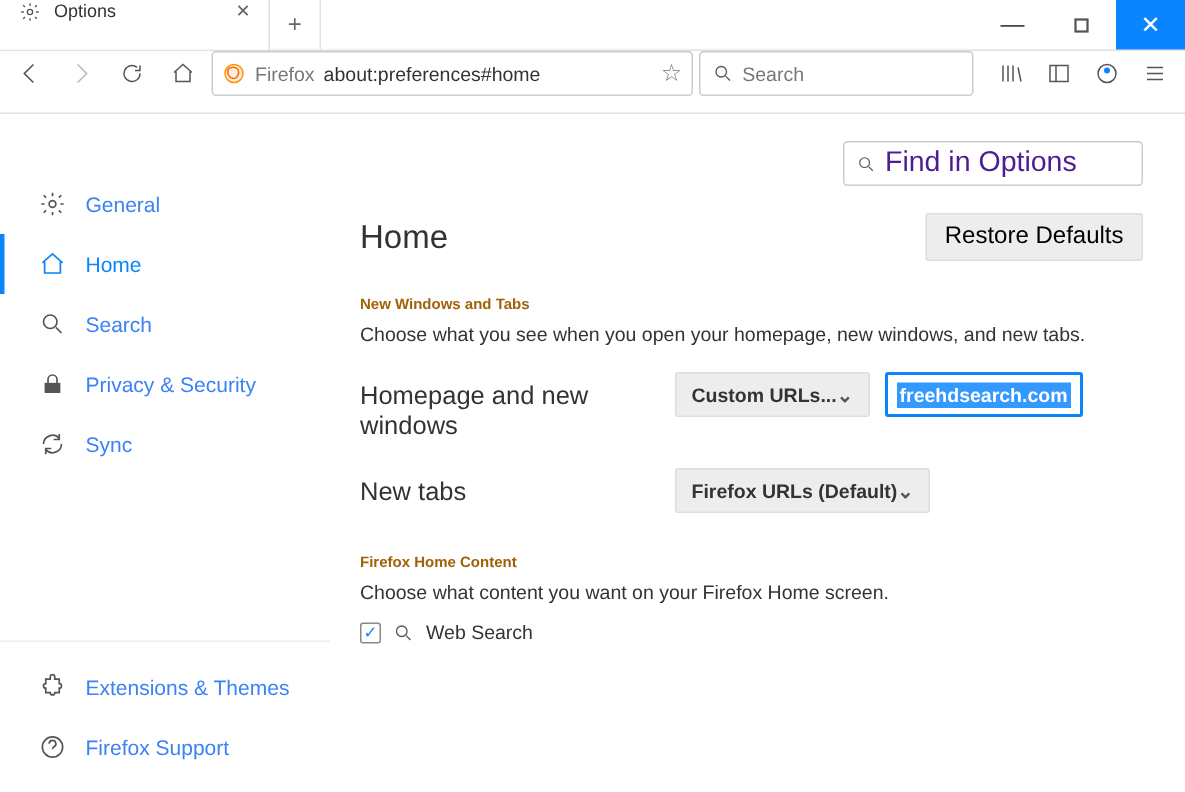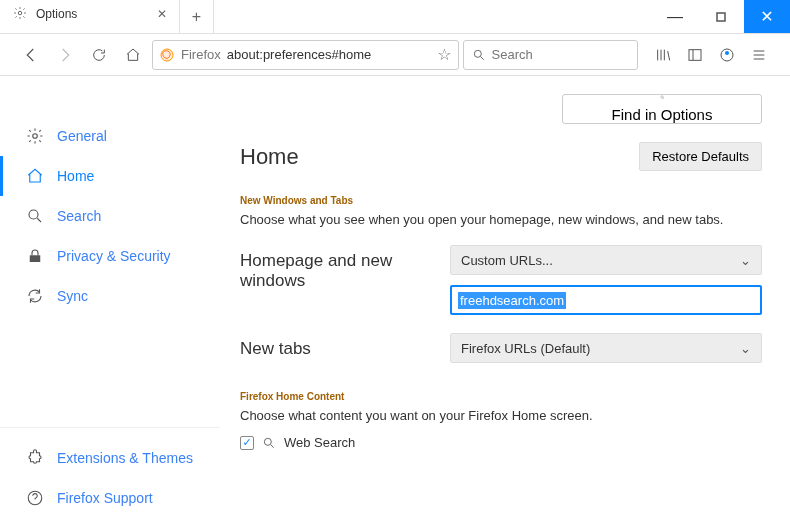--- a/index.html
+++ b/index.html
@@ -1,30 +1,30 @@
 <!DOCTYPE html>
 <html><head>
 <meta charset="utf-8">
 <style>
 * { box-sizing: border-box; margin: 0; padding: 0; font-family: -apple-system, BlinkMacSystemFont, "Segoe UI", Arial, sans-serif; }
 body { width: 790px; height: 528px; background: #fff; overflow: hidden; position: relative; }
 
 
 .titlebar { height: 34px; background: #fff; border-bottom: 1px solid #e0e0e0; display: flex; align-items: stretch; }
-.tab { display: flex; align-items: flex-end; gap: 8px; padding: 12px 12px; border-right: 1px solid #e0e0e0; min-width: 180px; background: #fff; font-size: 12px; color: #333; }
+.tab { display: flex; align-items: flex-start; gap: 8px; padding: 0 12px; border-right: 1px solid #e0e0e0; min-width: 180px; background: #fff; font-size: 12px; color: #333; }
 .tab .favicon { width: 16px; height: 16px; display: flex; align-items: center; justify-content: center; }
 .tab .close { margin-left: auto; color: #666; cursor: pointer; }
 .newtab { width: 34px; display: flex; align-items: center; justify-content: center; color: #666; cursor: pointer; border-right: 1px solid #e0e0e0; }
 .titlebar-spacer { flex: 1; }
 .winctl { display: flex; }
 .winbtn { width: 46px; display: flex; align-items: center; justify-content: center; color: #333; cursor: pointer; }
 .winbtn.close { color: #fff; background: #0a84ff; }
 
 
-.toolbar { height: 42px; border-bottom: 1px solid #e0e0e0; display: flex; align-items: center; padding: 0 16px; gap: 4px; }
+.toolbar { height: 42px; border-bottom: 1px solid #e0e0e0; display: flex; padding: 0 5px; gap: 4px; }
 .tbtn { width: 30px; height: 30px; border-radius: 4px; display: flex; align-items: center; justify-content: center; color: #555; cursor: pointer; }
 .tbtn.disabled { color: #bbb; cursor: default; }
 .urlbar { flex: 1.3; height: 30px; border: 1px solid #ccc; border-radius: 3px; display: flex; align-items: center; padding: 0 6px; gap: 6px; }
 .urlbar .fxicon { width: 16px; height: 16px; }
 .url-id { color: #777; font-size: 13px; }
 .url-text { color: #333; font-size: 13px; }
 .url-spacer { flex: 1; }
 .star { color: #777; cursor: pointer; }
 .searchbar { flex: 0.7; height: 30px; border: 1px solid #ccc; border-radius: 3px; display: flex; align-items: center; padding: 0 8px; gap: 6px; color: #777; font-size: 13px; }
 .tbright { display: flex; gap: 2px; margin-left: 6px; }
@@ -37,30 +37,30 @@
 .sidebar-items { display: flex; flex-direction: column; }
 .side-item { display: flex; align-items: center; gap: 12px; padding: 10px 22px; font-size: 14px; color: #3b82f6; cursor: pointer; border-left: 3px solid transparent; }
 .side-item.active { color: #0a84ff; border-left: 3px solid #0a84ff; }
 .side-item.active svg { stroke: #0a84ff; fill: none; }
 .side-icon { width: 20px; height: 20px; display: flex; align-items: center; justify-content: center; }
 .sidebar-spacer { flex: 1; }
 .side-footer { border-top: 1px solid #eee; padding: 10px 0; }
 
 
 .main { flex: 1; padding: 18px 28px 0 20px; overflow: hidden; position: relative; }
-.find-wrap { position: absolute; right: 28px; top: 18px; width: 200px; height: 30px; border: 1px solid #ccc; border-radius: 3px; display: flex; align-items: center; gap: 6px; padding: 0 8px; color: #000000; font-size: 15px; flex-direction: column; }
+.find-wrap { position: absolute; right: 28px; top: 18px; width: 200px; height: 30px; border: 1px solid #ccc; border-radius: 3px; display: flex; align-items: center; gap: 6px; padding: 0 8px; color: #4c1d95; font-size: 19px; }
 .home-head { display: flex; align-items: center; justify-content: space-between; margin-top: 48px; }
 h1 { font-size: 22px; font-weight: 400; color: #333; }
-.restore { background: #ededed; border: 1px solid #ddd; padding: 6px 12px; font-size: 13px; cursor: pointer; border-radius: 2px; }
+.restore { background: #ededed; border: 1px solid #ddd; padding: 6px 12px; font-size: 16px; cursor: pointer; border-radius: 2px; }
 h2 { font-size: 10px; font-weight: 600; color: #a16207; margin-top: 24px; }
 .desc { font-size: 13px; color: #333; margin-top: 6px; }
 
 .row { display: flex; margin-top: 18px; }
 .row-label { width: 210px; font-size: 17px; color: #333; padding-top: 6px; }
-.row-controls { flex: 1; display: flex; flex-direction: column; gap: 10px; }
+.row-controls { flex: 1; display: flex; flex-direction: row; gap: 10px; font-weight: bold; }
 .select { height: 30px; background: #ededed; border: 1px solid #ddd; border-radius: 2px; display: flex; align-items: center; justify-content: space-between; padding: 0 10px; font-size: 13px; color: #333; cursor: pointer; }
 .select .chev { color: #555; }
 .url-input { height: 30px; border: 2px solid #0a84ff; border-radius: 2px; padding: 0 6px; display: flex; align-items: center; }
 .url-input-inner { background: #3399ff; color: #fff; font-size: 13px; padding: 1px 2px; }
 .btnrow { display: flex; gap: 10px; justify-content: flex-end; }
 .btn { height: 30px; background: #ededed; border: 1px solid #ddd; border-radius: 2px; padding: 0 12px; font-size: 13px; color: #333; cursor: pointer; display: flex; align-items: center; }
 .btn.disabled { color: #aaa; cursor: default; }
 
 .section2 { margin-top: 28px; }
 .checkrow { display: flex; align-items: center; gap: 8px; margin-top: 12px; font-size: 13px; color: #333; }

